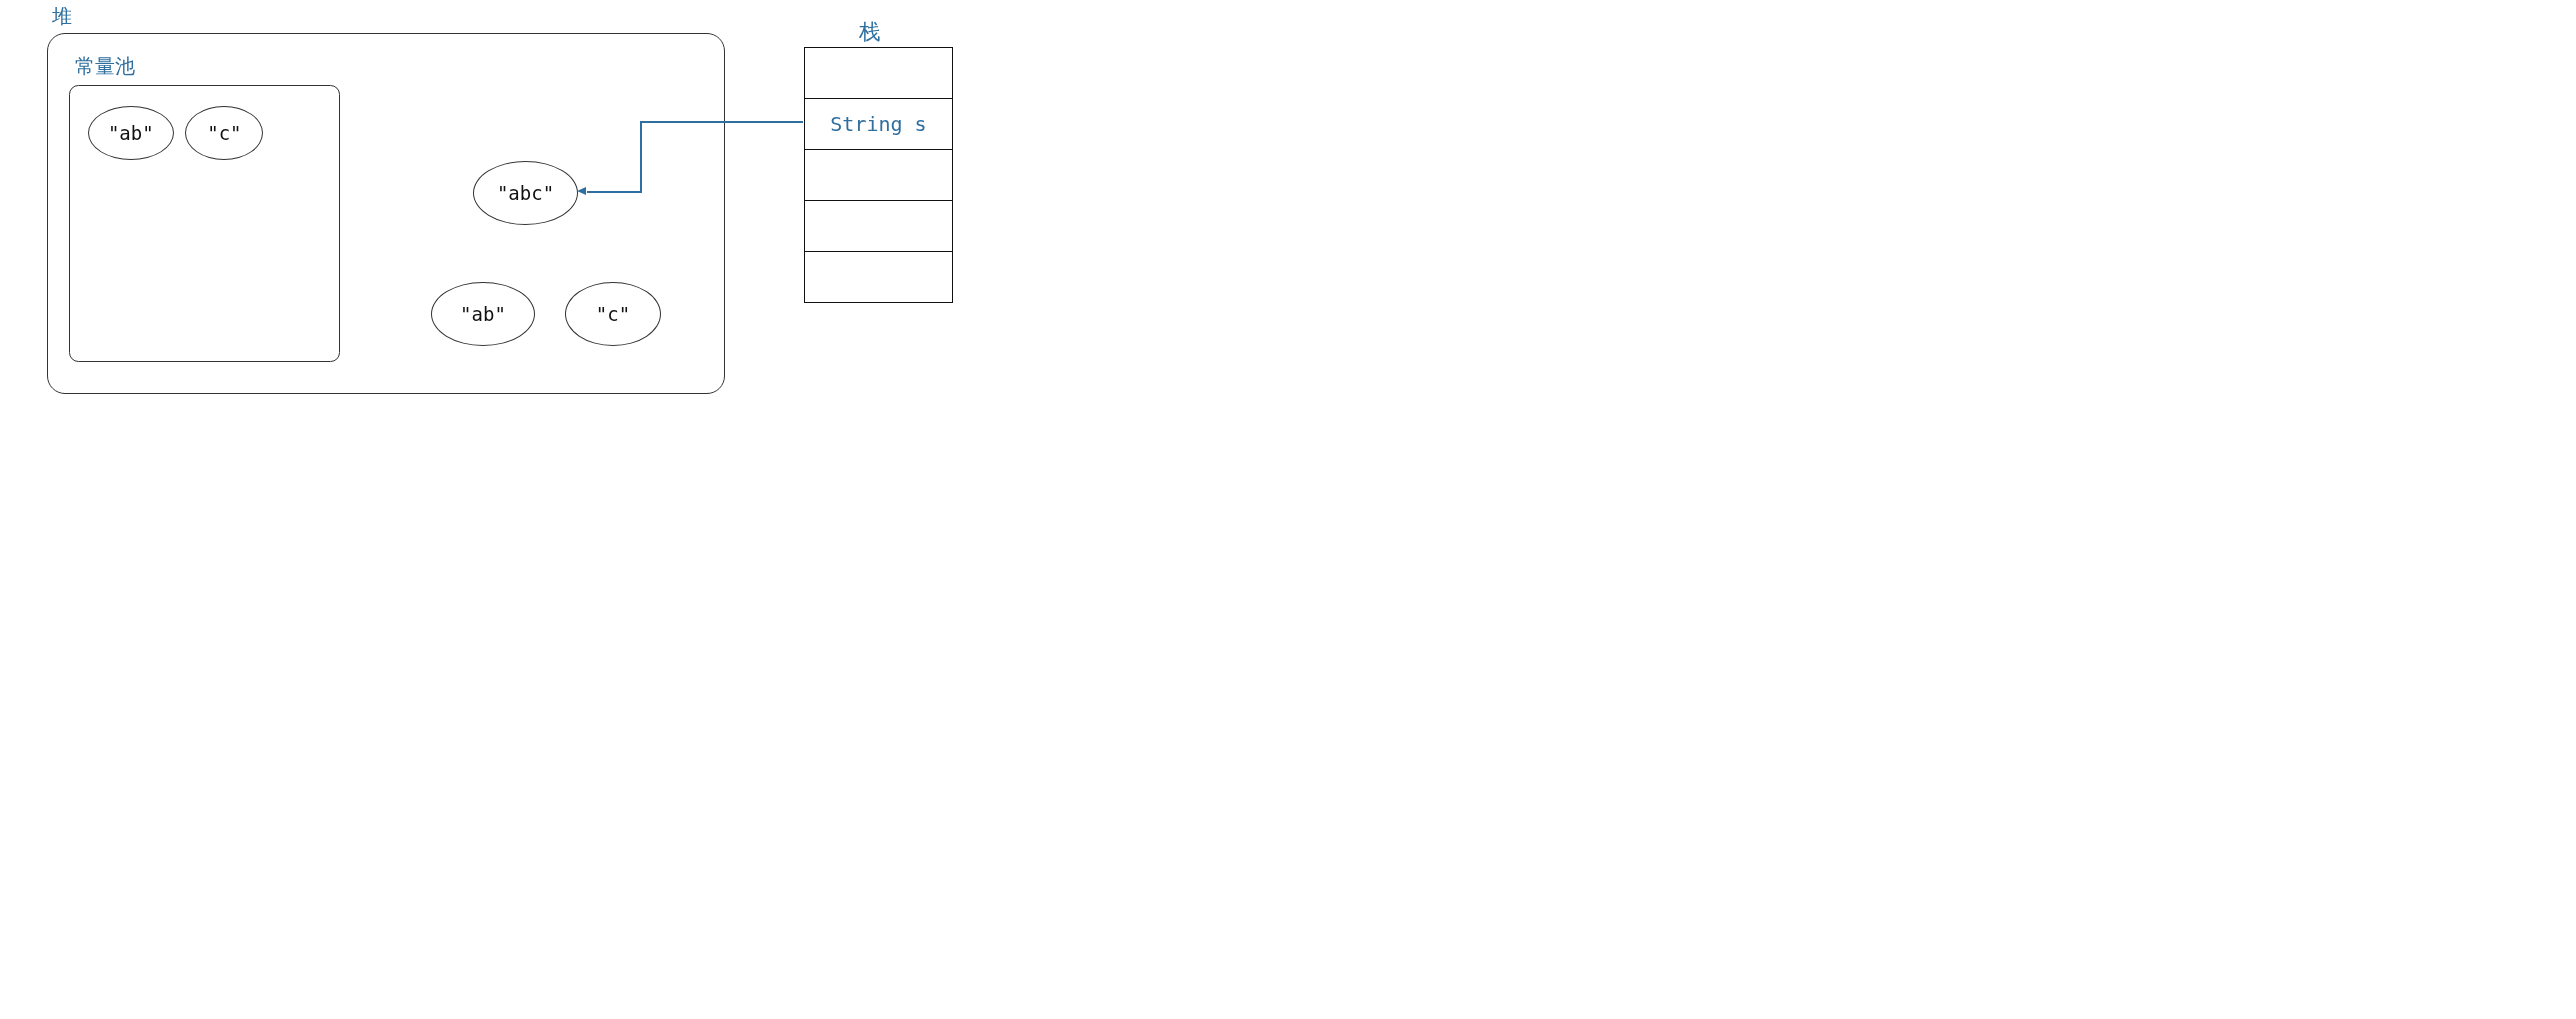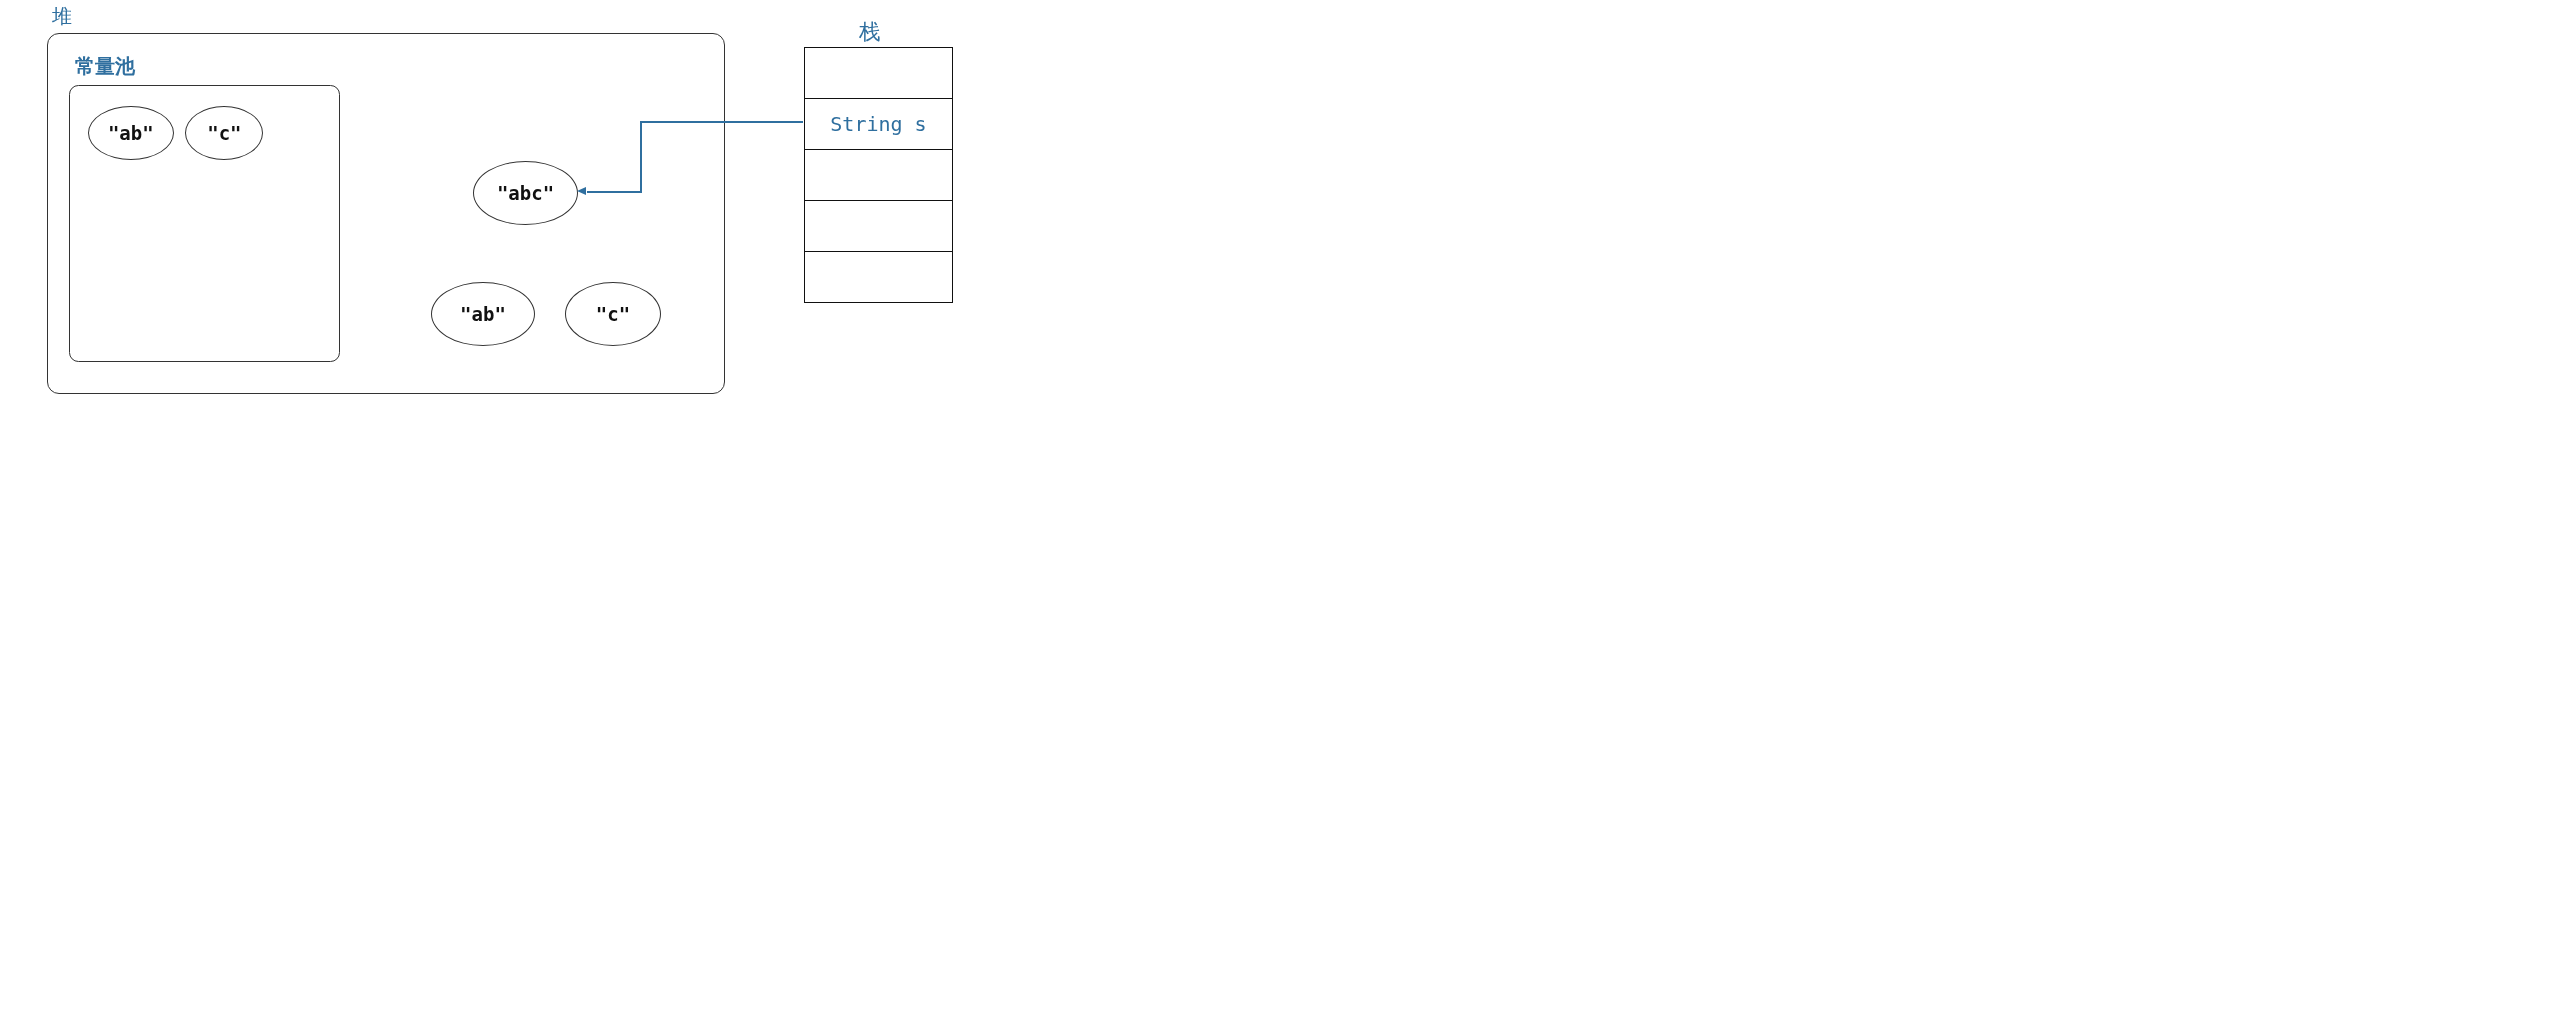--- a/index.html
+++ b/index.html
@@ -15,23 +15,22 @@
   }
   .label {
     position: absolute;
     color: #2f6f9f;
     font-size: 20px;
     white-space: nowrap;
   }
   .heap-box {
     position: absolute;
     border: 1.3px solid #333;
-    border-radius: 12px;
+    border-radius: 18px;
     background: #fff;
-    font-weight: bold;
   }
   .pool-box {
     position: absolute;
     border: 1.3px solid #333;
     border-radius: 9.4px;
     background: #fff;
   }
   .ellipse {
     position: absolute;
     border: 1.3px solid #333;

